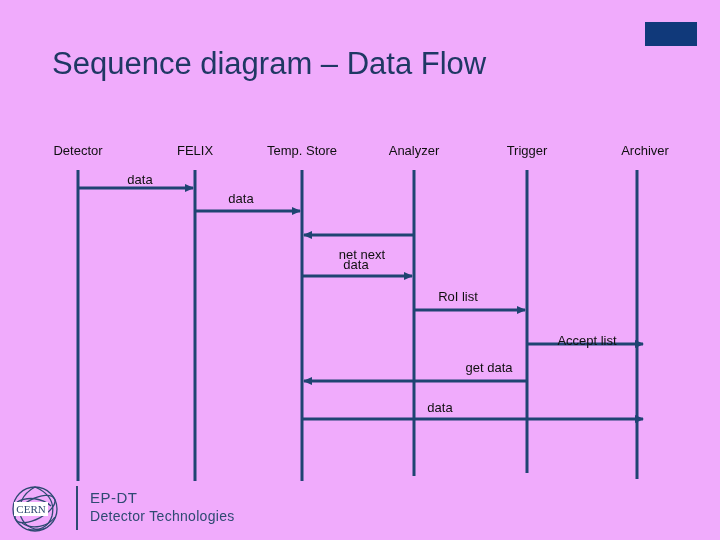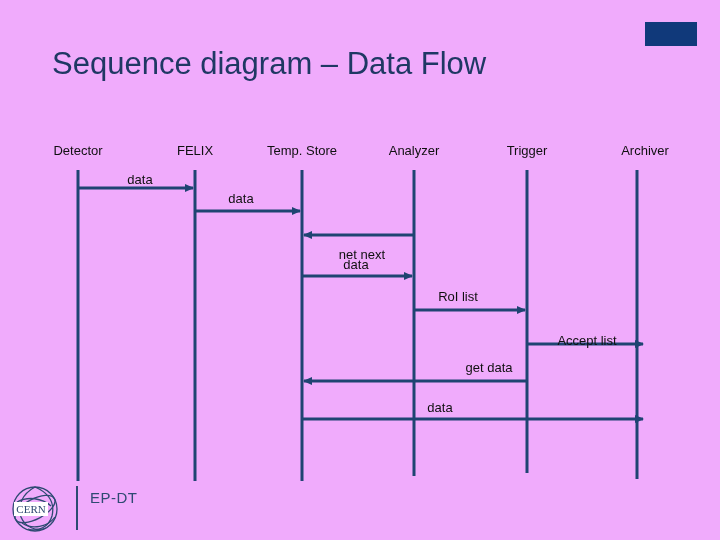--- a/index.html
+++ b/index.html
@@ -178,16 +178,17 @@
         <path d="M9,20 C20,14 34,16 43,24"></path>
         <path d="M14,41 C24,48 40,45 47,35"></path>
         <ellipse cx="27" cy="27" rx="22" ry="10" transform="rotate(-28 27 27)"></ellipse>
       </g>
       <rect x="6" y="20" width="34" height="14" fill="#ffffff"></rect>
       <text x="23" y="31" font-family="Liberation Serif, serif" font-size="11" fill="#2E4A72" text-anchor="middle">CERN</text>
     </svg>
     <div class="footer-divider"></div>
     <div class="footer-text">
       <div class="footer-line1">EP-DT</div>
+      <div class="footer-line2">Detector Technologies</div>
     </div>
   </div>
 
 </div>
 
 </body></html>

